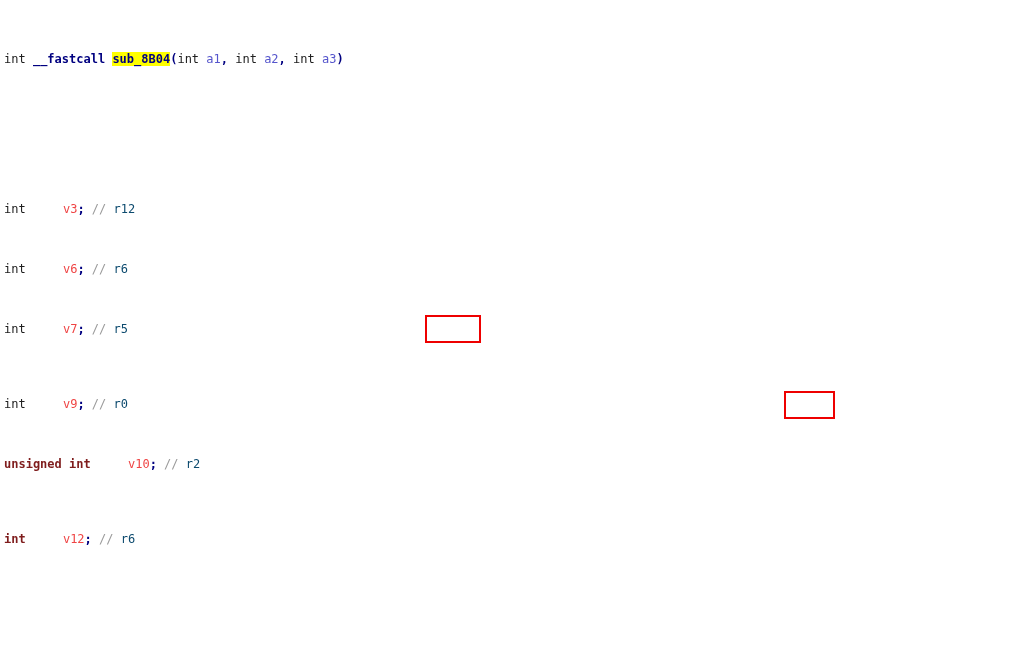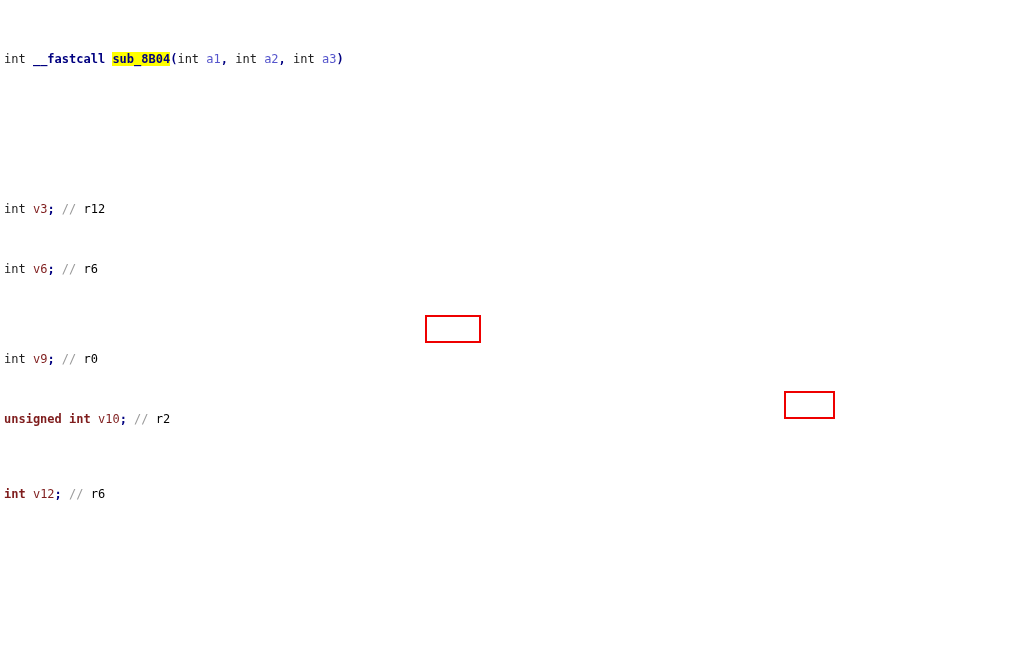--- a/index.html
+++ b/index.html
@@ -43,25 +43,25 @@
     white-space: pre;
     padding-left: 4px;
     font-size: 12px;
     letter-spacing: 0px;
   }
 
   
   .kw        { color: #000080; font-weight: bold; }   
   .type      { color: #202020; }                      
   .type-b    { color: #7f1d1d; font-weight: bold; }   
-  .var       { color: #7f1d1d; }                      
+  .var       { color: #ef4444; margin-left: 30px; }                      
   .arg       { color: #5555cc; }   
   .punc      { color: #000080; font-weight: bold; }
   .cmt       { color: #9a9a9a; }                      
-  .cmt-reg   { color: #000000; }   
+  .cmt-reg   { color: #0c4a6e; }   
   .fname     { color: #000080; font-weight: bold; background: #ffff00; }
   .plain     { color: #202020; }
 
   
   .annot-box {
     position: absolute;
     border: 2px solid #ee0000;
     background: transparent;
     pointer-events: none;
   }
@@ -77,20 +77,21 @@
     <div class="code-line"><span class="type">int </span><span class="kw">__fastcall </span><span class="fname">sub_8B04</span><span class="punc">(</span><span class="type">int </span><span class="arg">a1</span><span class="punc">, </span><span class="type">int </span><span class="arg">a2</span><span class="punc">, </span><span class="type">int </span><span class="arg">a3</span><span class="punc">)</span></div>
 
     
     <div class="code-line">&nbsp;</div>
 
     
     <div class="code-line"><span class="type">int</span><span class="plain"> </span><span class="var">v3</span><span class="punc">; </span><span class="cmt">// </span><span class="cmt-reg">r12</span></div>
 
     <div class="code-line"><span class="type">int</span><span class="plain"> </span><span class="var">v6</span><span class="punc">; </span><span class="cmt">// </span><span class="cmt-reg">r6</span></div>
 
+    <div class="code-line"><span class="type">int</span><span class="plain"> </span><span class="var">v7</span><span class="punc">; </span><span class="cmt">// </span><span class="cmt-reg">r5</span></div>
 
 
     <div class="code-line"><span class="type">int</span><span class="plain"> </span><span class="var">v9</span><span class="punc">; </span><span class="cmt">// </span><span class="cmt-reg">r0</span></div>
 
     <div class="code-line"><span class="type-b">unsigned int</span><span class="plain"> </span><span class="var">v10</span><span class="punc">; </span><span class="cmt">// </span><span class="cmt-reg">r2</span></div>
 
 
     <div class="code-line"><span class="type-b">int</span><span class="plain"> </span><span class="var">v12</span><span class="punc">; </span><span class="cmt">// </span><span class="cmt-reg">r6</span></div>
 
     

